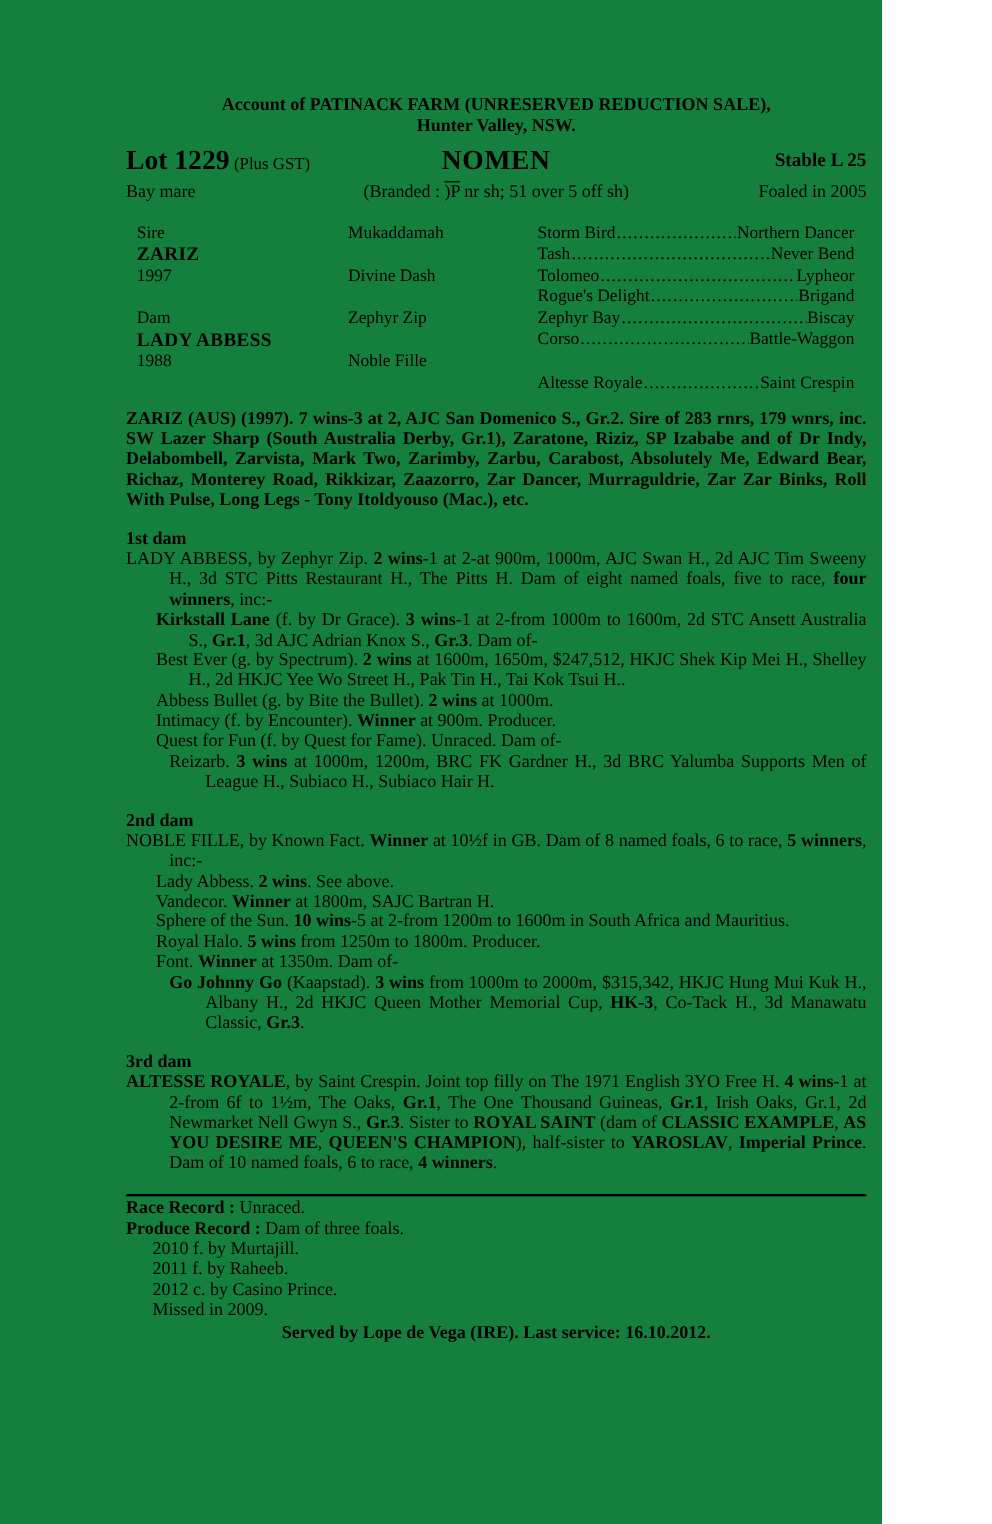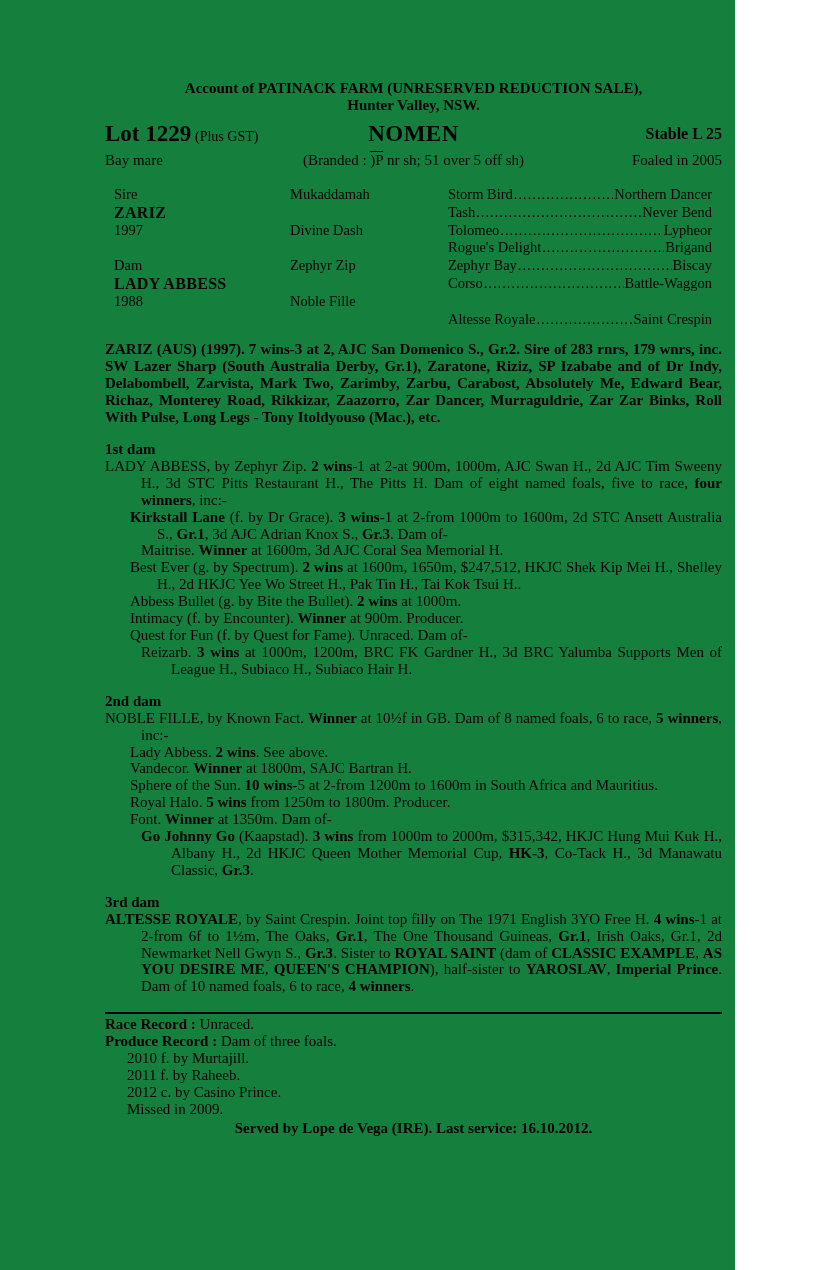--- a/index.html
+++ b/index.html
@@ -125,21 +125,20 @@
           <span class="lr">Saint Crespin</span>
       </div>
     </div>
 
     <div class="sire-para"><span style="font-weight: bold;">ZARIZ (AUS) (1997). 7 wins-3 at 2, AJC San Domenico S., Gr.2. Sire of 283 rnrs, 179 wnrs, inc. SW Lazer Sharp (South Australia Derby, Gr.1), Zaratone, Riziz, SP Izababe and of Dr Indy, Delabombell, Zarvista, Mark Two, Zarimby, Zarbu, Carabost, Absolutely Me, Edward Bear, Richaz, Monterey Road, Rikkizar, Zaazorro, Zar Dancer, Murraguldrie, Zar Zar Binks, Roll With Pulse, Long Legs - Tony Itoldyouso (Mac.), etc.</span></div>
 
     <div class="section">
       <div class="dam-heading">1st dam</div>
       <p class="p d0"><span>LADY ABBESS, by Zephyr Zip. </span><span style="font-weight: bold;">2 wins</span><span>-1 at 2-at 900m, 1000m, AJC Swan H., 2d AJC Tim Sweeny H., 3d STC Pitts Restaurant H., The Pitts H. Dam of eight named foals, five to race, </span><span style="font-weight: bold;">four winners</span><span>, inc:-</span></p>
       <p class="p f1"><span style="font-weight: bold;">Kirkstall Lane</span><span> (f. by Dr Grace). </span><span style="font-weight: bold;">3 wins</span><span>-1 at 2-from 1000m to 1600m, 2d STC Ansett Australia S., </span><span style="font-weight: bold;">Gr.1</span><span>, 3d AJC Adrian Knox S., </span><span style="font-weight: bold;">Gr.3</span><span>. Dam of-</span></p>
-      <p class="p g2"><span>Maitrise. </span><span style="font-weight: bold;">Winner</span><span> at 1600m, 3d AJC Coral Sea Memorial H.</span></p>
       <p class="p f1"><span>Best Ever (g. by Spectrum). </span><span style="font-weight: bold;">2 wins</span><span> at 1600m, 1650m, $247,512, HKJC Shek Kip Mei H., Shelley H., 2d HKJC Yee Wo Street H., Pak Tin H., Tai Kok Tsui H..</span></p>
       <p class="p f1"><span>Abbess Bullet (g. by Bite the Bullet). </span><span style="font-weight: bold;">2 wins</span><span> at 1000m.</span></p>
       <p class="p f1"><span>Intimacy (f. by Encounter). </span><span style="font-weight: bold;">Winner</span><span> at 900m. Producer.</span></p>
       <p class="p f1"><span>Quest for Fun (f. by Quest for Fame). Unraced. Dam of-</span></p>
       <p class="p g2"><span>Reizarb. </span><span style="font-weight: bold;">3 wins</span><span> at 1000m, 1200m, BRC FK Gardner H., 3d BRC Yalumba Supports Men of League H., Subiaco H., Subiaco Hair H.</span></p>
     </div>
 
     <div class="section">
       <div class="dam-heading">2nd dam</div>
       <p class="p d0"><span>NOBLE FILLE, by Known Fact. </span><span style="font-weight: bold;">Winner</span><span> at 10½f in GB. Dam of 8 named foals, 6 to race, </span><span style="font-weight: bold;">5 winners</span><span>, inc:-</span></p>

